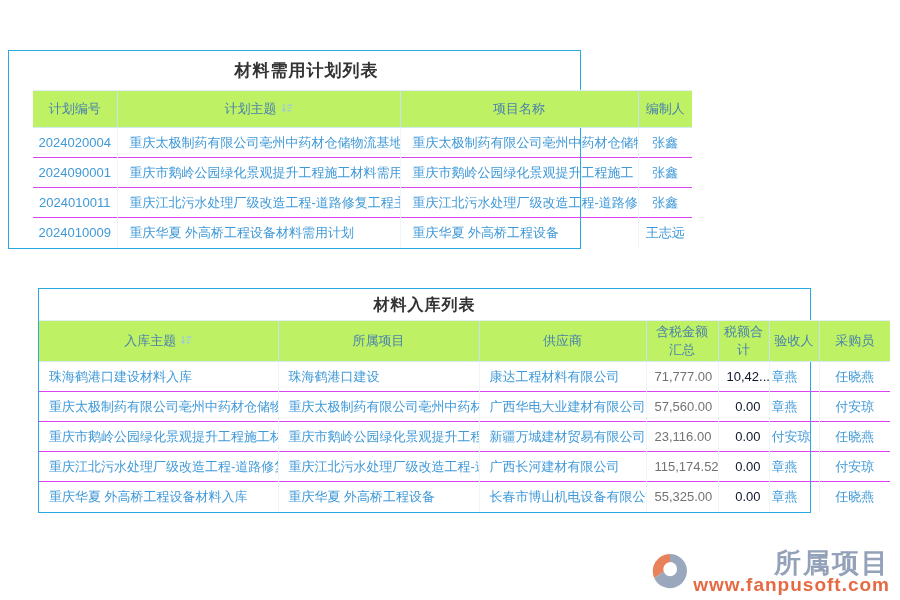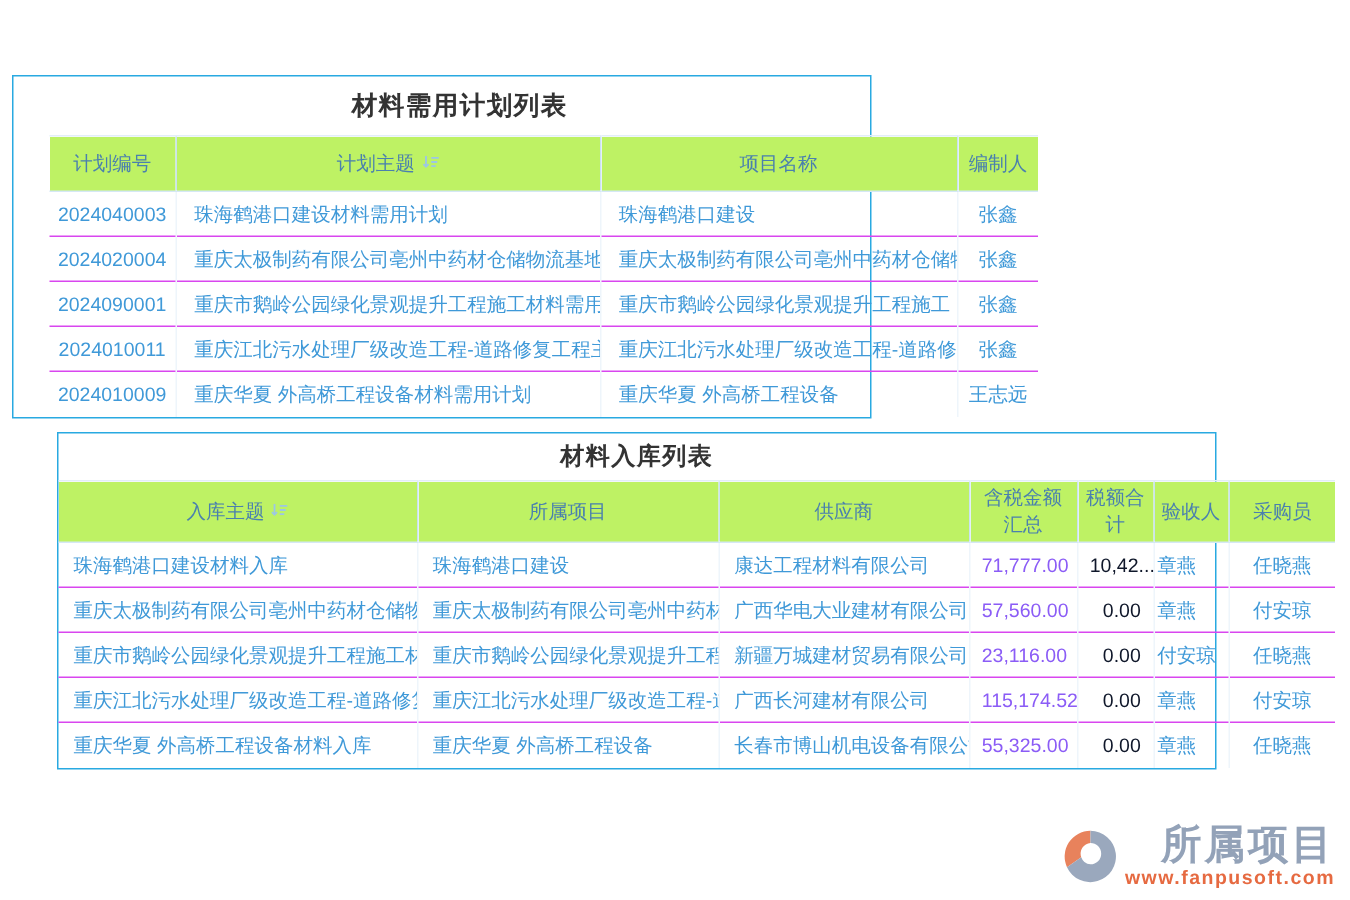--- a/index.html
+++ b/index.html
@@ -39,37 +39,37 @@
   tbody tr:first-child td{border-top:none;}
   
   #plan-table td:nth-child(1){text-align:center;padding:0 2px;}
   #plan-table td:nth-child(2){text-align:left;padding-left:12px;}
   #plan-table td:nth-child(3){text-align:left;padding-left:12px;}
   #plan-table td:nth-child(4){text-align:center;padding:0 2px;}
   
   #inbound-table td:nth-child(1){text-align:left;padding-left:10px;}
   #inbound-table td:nth-child(2){text-align:left;padding-left:10px;}
   #inbound-table td:nth-child(3){text-align:left;padding-left:10px;}
-  #inbound-table td:nth-child(4){text-align:right;color:#8b5cf6;padding-right:8px;}
+  #inbound-table td:nth-child(4){text-align:right;color:#737373;padding-right:8px;}
   #inbound-table td:nth-child(5){text-align:right;color:#0f172a;padding-right:8px;}
   #inbound-table td:nth-child(6){padding:0 2px;}
   #inbound-table td:nth-child(7){text-align:center;padding:0 2px;}
   .sort-icon{display:inline-block;vertical-align:-1px;margin-left:4px;}
   
   #footer-logo{
     position:absolute;right:10px;bottom:8px;
     display:flex;align-items:center;
   }
   #logo-mark{width:38px;height:38px;margin-right:4px;flex:0 0 auto;}
   #logo-textblock{display:flex;flex-direction:column;align-items:flex-end;}
   #logo-brand{
     font-size:27px;font-weight:bold;color:#93a2b8;letter-spacing:2px;line-height:28px;
   }
   #logo-url{
-    font-size:13px;font-weight:bold;color:#e66a41;letter-spacing:1px;line-height:15px;
+    font-size:19px;font-weight:bold;color:#e66a41;letter-spacing:1px;line-height:15px;
   }
 </style>
 </head>
 <body>
 
 <div class="panel" id="plan-panel">
   <div class="panel-title">材料需用计划列表</div>
   <table id="plan-table">
     <colgroup>
       <col style="width:84px">
@@ -91,26 +91,20 @@
         </th>
         <th>
           <span>项目名称</span>
         </th>
         <th>
           <span>编制人</span>
         </th>
       </tr>
     </thead>
     <tbody id="plan-tbody">
-        <tr>
-          <td>2024040003</td>
-          <td>珠海鹤港口建设材料需用计划</td>
-          <td>珠海鹤港口建设</td>
-          <td>张鑫</td>
-        </tr>
         <tr>
           <td>2024020004</td>
           <td>重庆太极制药有限公司亳州中药材仓储物流基地项目...</td>
           <td>重庆太极制药有限公司亳州中药材仓储物流...</td>
           <td>张鑫</td>
         </tr>
         <tr>
           <td>2024090001</td>
           <td>重庆市鹅岭公园绿化景观提升工程施工材料需用计划</td>
           <td>重庆市鹅岭公园绿化景观提升工程施工</td>

